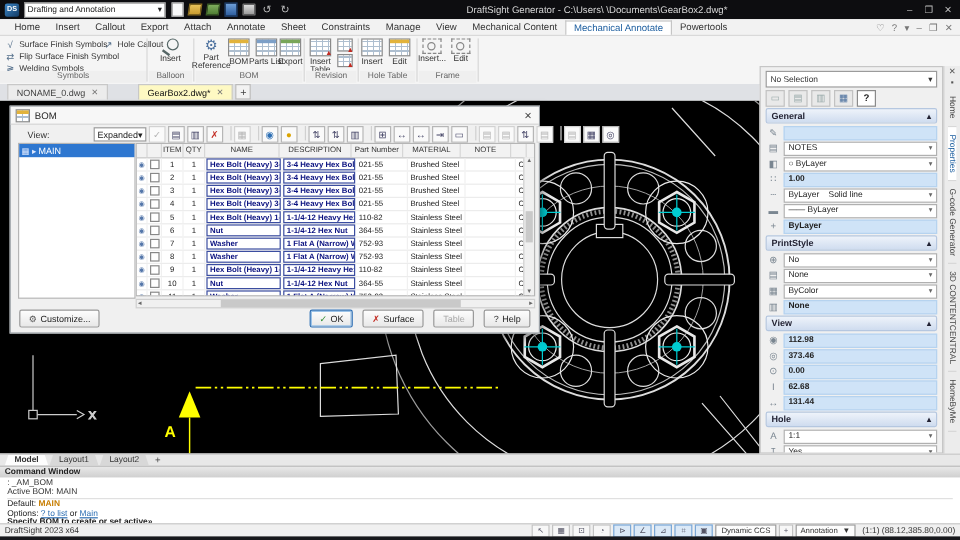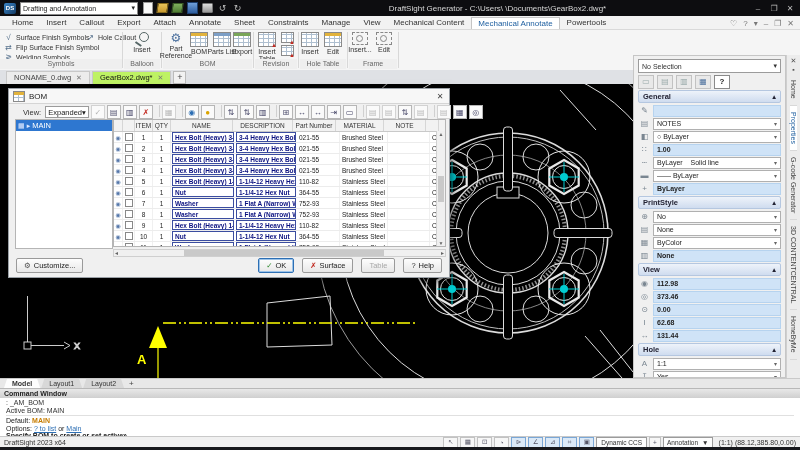--- a/index.html
+++ b/index.html
@@ -40,23 +40,23 @@
   .ticon.green::before{content:"";position:absolute;left:0;right:0;top:0;height:3px;background:#79a658;}
   .ticon.redflag::after{content:"▲";position:absolute;right:-2px;bottom:-3px;color:#c22a21;font-size:6px;}
   .icon-balloon{width:14px;height:13px;position:relative;flex:none;}
   .icon-balloon::before{content:"";position:absolute;right:0;top:0;width:8px;height:8px;border:1.5px solid #566;border-radius:50%;}
   .icon-balloon::after{content:"";position:absolute;left:0;bottom:1px;width:7px;height:1.5px;background:#566;transform:rotate(35deg);}
   .icon-frame{width:14px;height:11px;border:1px dashed #888;position:relative;flex:none;}
   .icon-frame::after{content:"";position:absolute;left:3px;top:2px;width:5px;height:5px;border:1px solid #888;border-radius:50%;}
   .gear{color:#4a6f9d;font-size:12px;line-height:12px;}
   .redtri{color:#c22a21;font-size:8px;line-height:8px;}
   
-  .doctabs{left:0;top:70px;width:633px;height:14px;background:#dfe1e5;display:flex;align-items:center;padding-left:6px;box-sizing:border-box;gap:2px;}
+  .doctabs{left:0;top:70px;width:633px;height:14px;background:#dfe1e5;display:flex;align-items:flex-start;padding-left:6px;box-sizing:border-box;gap:2px;}
   .dtab{height:12px;display:flex;align-items:center;gap:5px;padding:0 7px;background:#ececec;border:1px solid #c8c8c8;border-bottom:none;font-size:7.5px;color:#444;}
-  .dtab.active{background:#bef264;color:#111;}
+  .dtab.active{background:#fef9c3;color:#111;margin-left:23px;}
   .dtab .x{color:#777;font-size:7px;}
   .plus{width:11px;height:11px;border:1px solid #bbb;background:#f2f2f2;display:flex;align-items:center;justify-content:center;font-size:9px;color:#444;}
   
   .canvas{left:0;top:84px;width:633px;height:294px;background:#000;}
   
   .dialog{left:8px;top:88px;width:442px;height:190px;background:#f0f0f0;border:1px solid #9aa0a6;box-shadow:2px 3px 8px rgba(0,0,0,.55);box-sizing:border-box;}
   .dlg-title{height:14px;background:#f7f7f7;border-bottom:1px solid #d5d5d5;display:flex;align-items:center;padding:0 4px;gap:4px;font-size:8px;color:#222;}
   .dlg-title .x{margin-left:auto;color:#444;font-size:8px;width:10px;text-align:center;}
   .dlg-tools{height:16px;display:flex;align-items:center;gap:2px;padding:0 4px;}
   .tbtn{width:12px;height:12px;border:1px solid #b6b6b6;background:#fafafa;display:flex;align-items:center;justify-content:center;font-size:8px;color:#446;flex:none;}
@@ -368,21 +368,21 @@
     <div class="dlg-title">
       <span class="ticon yellow" style="width:10px;height:9px;"></span>
       <span>BOM</span>
       <span class="x">✕</span>
     </div>
     <div class="dlg-tools">
       <span style="display:contents;">
         
       <span class="tbtn dis">✓</span><span class="tbtn">▤</span><span class="tbtn">▥</span><span class="tbtn red">✗</span><span class="tbtn gap dis">▦</span><span class="tbtn gap blue">◉</span><span class="tbtn yellow">●</span><span class="tbtn gap">⇅</span><span class="tbtn">⇅</span><span class="tbtn">▥</span><span class="tbtn gap">⊞</span><span class="tbtn">↔</span><span class="tbtn">↔</span><span class="tbtn">⇥</span><span class="tbtn">▭</span><span class="tbtn gap dis">▤</span><span class="tbtn dis">▤</span><span class="tbtn">⇅</span><span class="tbtn dis">▤</span><span class="tbtn gap dis">▤</span><span class="tbtn">▦</span><span class="tbtn">◎</span></span>
       <span class="viewlbl" style="order:-2;margin-left:10px;">View:</span>
-      <span class="viewcombo" style="order:-1;">
+      <span class="viewcombo" style="order:-1;margin-left:33px;">
           <span>Expanded</span>
           <span>▾</span>
         </span>
     </div>
     <div class="tree">
       <div class="treerow">
         <span class="ic">▦</span>
         <span class="ic">▸</span>
         <span>MAIN</span>
       </div>

